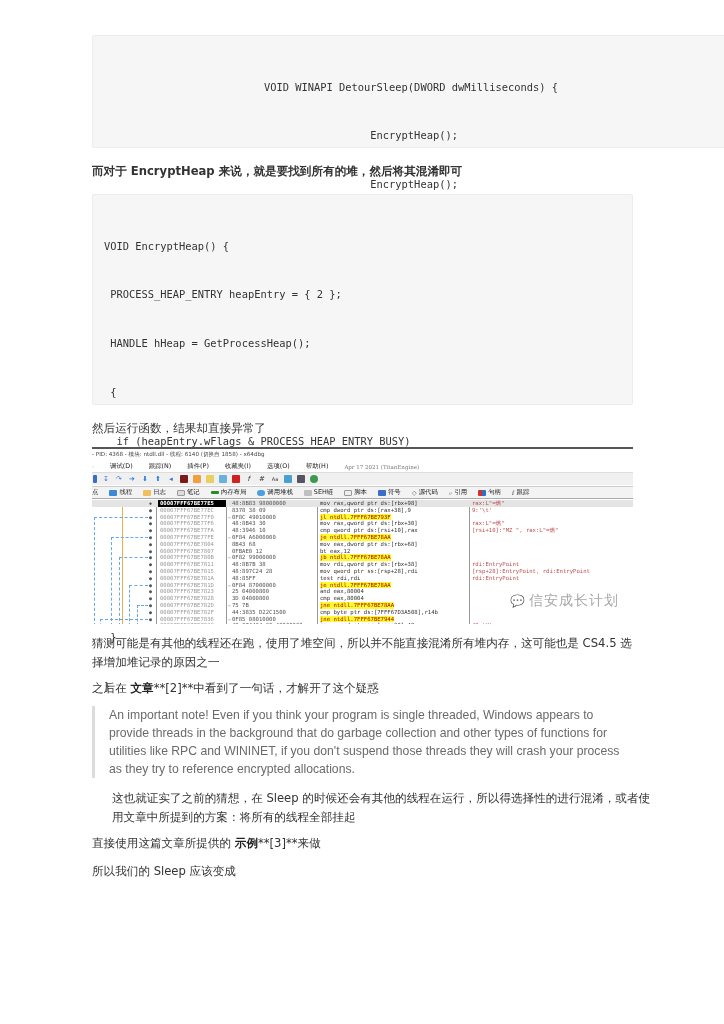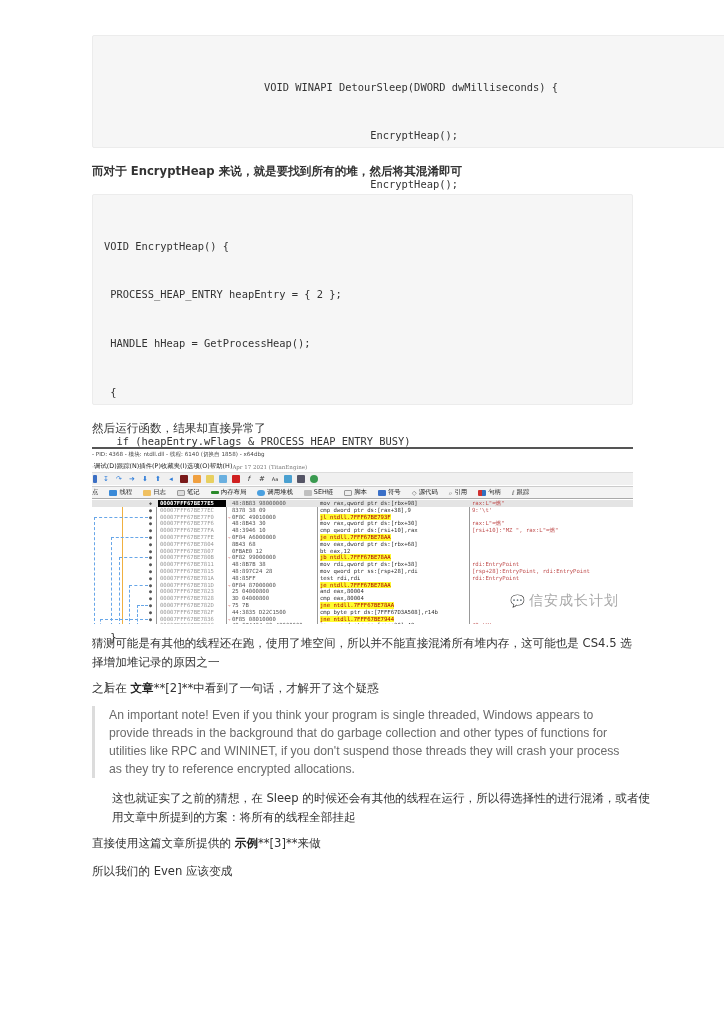--- a/index.html
+++ b/index.html
@@ -18,21 +18,21 @@
 
   .quote {
     border-left: 3px solid #dcdcdc; padding-left: 14px;
     font-family: "Liberation Sans", "DejaVu Sans", sans-serif;
     font-size: 12.2px; line-height: 18.1px; color: #6a6a6a;
   }
 
   
   .dbg { position: absolute; left: 0; top: 447px; width: 541px; height: 177px; overflow: hidden; background: #fff; border-top: 2px solid #555; font-family: "DejaVu Sans", sans-serif; }
   .dbg-title { position: absolute; left: 0; top: 2px; font-size: 5.6px; color: #444; white-space: nowrap; }
-  .dbg-menu { position: absolute; left: 0; top: 12px; width: 541px; height: 11px; font-size: 6.4px; color: #222; white-space: nowrap; display: flex; gap: 0; align-items: center; }
+  .dbg-menu { position: absolute; left: 0; top: 12px; width: 541px; height: 11px; font-size: 6.4px; color: #222; white-space: nowrap; display: flex; gap: 16px; align-items: center; }
   .dbg-menu .date { font-family: "DejaVu Serif", serif; font-size: 5.5px; color: #777; }
   .dbg-toolbar { position: absolute; left: 0; top: 23px; width: 541px; height: 13px; background: #f0f0f0; border-top: 1px solid #ddd; display: flex; align-items: center; gap: 5px; padding-left: 1px; }
   .tb-ic { width: 8px; height: 8px; border-radius: 1px; display: inline-block; font-size: 7px; line-height: 8px; text-align: center; color: #fff; }
   .dbg-tabs { position: absolute; left: 0; top: 37px; width: 541px; height: 13px; background: #f3f3f3; border-top: 1px solid #ccc; border-bottom: 1px solid #aaa; display: flex; align-items: center; gap: 11px; font-size: 6.4px; color: #222; white-space: nowrap; }
   .dbg-tabs .tab { display: flex; align-items: center; gap: 2px; }
   .tab-ic { width: 8px; height: 6px; display: inline-block; border-radius: 1px; }
 
   .dbg-body { position: absolute; left: 0; top: 51px; width: 541px; height: 126px; background: #fff; }
   .dbg-rows { position: absolute; left: 0; top: 0; }
   .row { position: absolute; left: 0; height: 6.8px; width: 541px; font-family: "DejaVu Sans Mono", monospace; font-size: 5.6px; line-height: 6.8px; white-space: nowrap; }
@@ -347,15 +347,15 @@
   </div>
 
   <div class="quote" style="position:absolute; left:0; top:706px; width:541px; padding-right:10px;">An important note!  Even if you think your program is single threaded, Windows appears to provide threads in the background that do garbage collection and other types of functions for utilities like RPC and WININET, if you don't suspend those threads they will crash your process as they try to reference encrypted allocations.</div>
 
   <div class="p" style="position:absolute; left:0; top:789px; width:541px;margin-left:20px;">这也就证实了之前的猜想，在 Sleep 的时候还会有其他的线程在运行，所以得选择性的进行混淆，或者使用文章中所提到的方案：将所有的线程全部挂起</div>
 
   <div class="p" style="position:absolute; left:0; top:834px; width:541px;">
     <span>直接使用这篇文章所提供的 </span><b>示例</b><span>**[3]**来做</span>
   </div>
 
-  <div class="p" style="position:absolute; left:0; top:862px; width:541px;">所以我们的 Even 应该变成</div>
+  <div class="p" style="position:absolute; left:0; top:862px; width:541px;">所以我们的 Sleep 应该变成</div>
 
 </div>
 
 </body></html>

